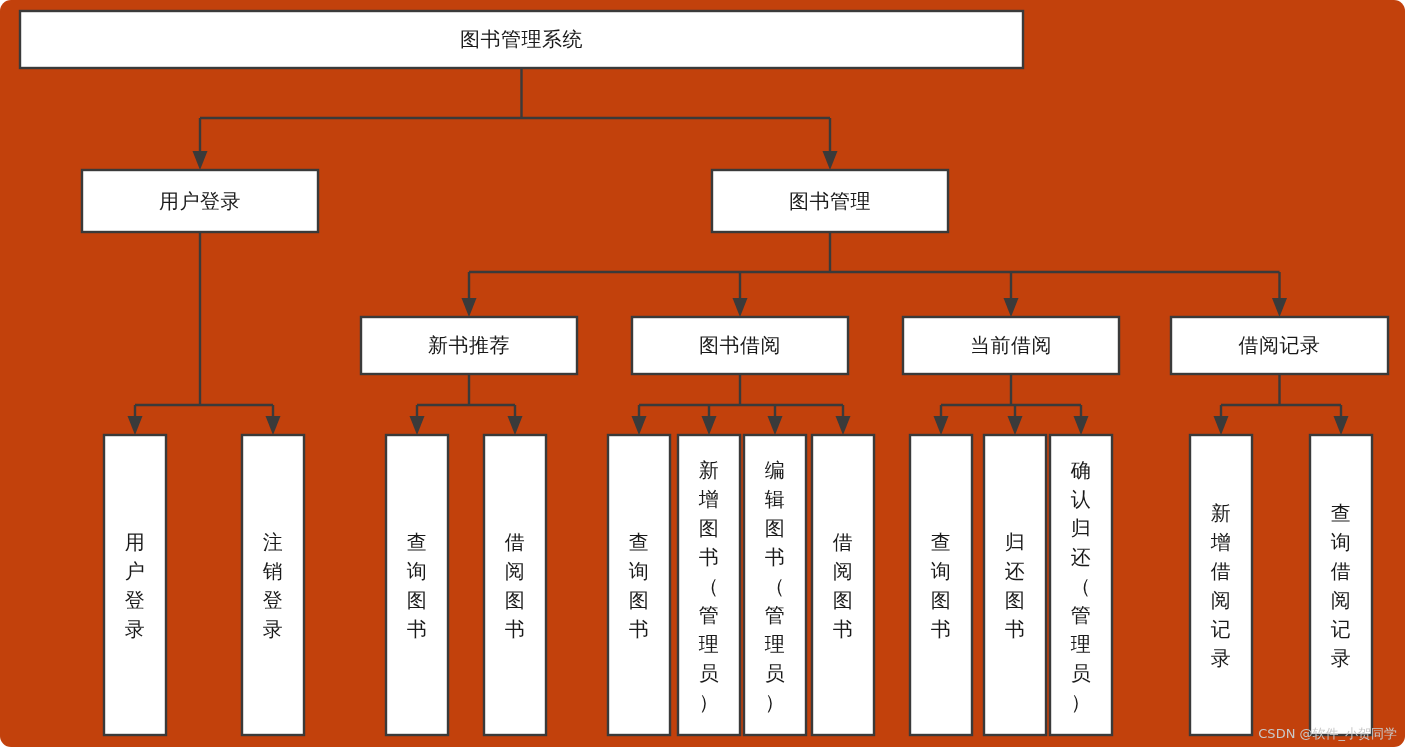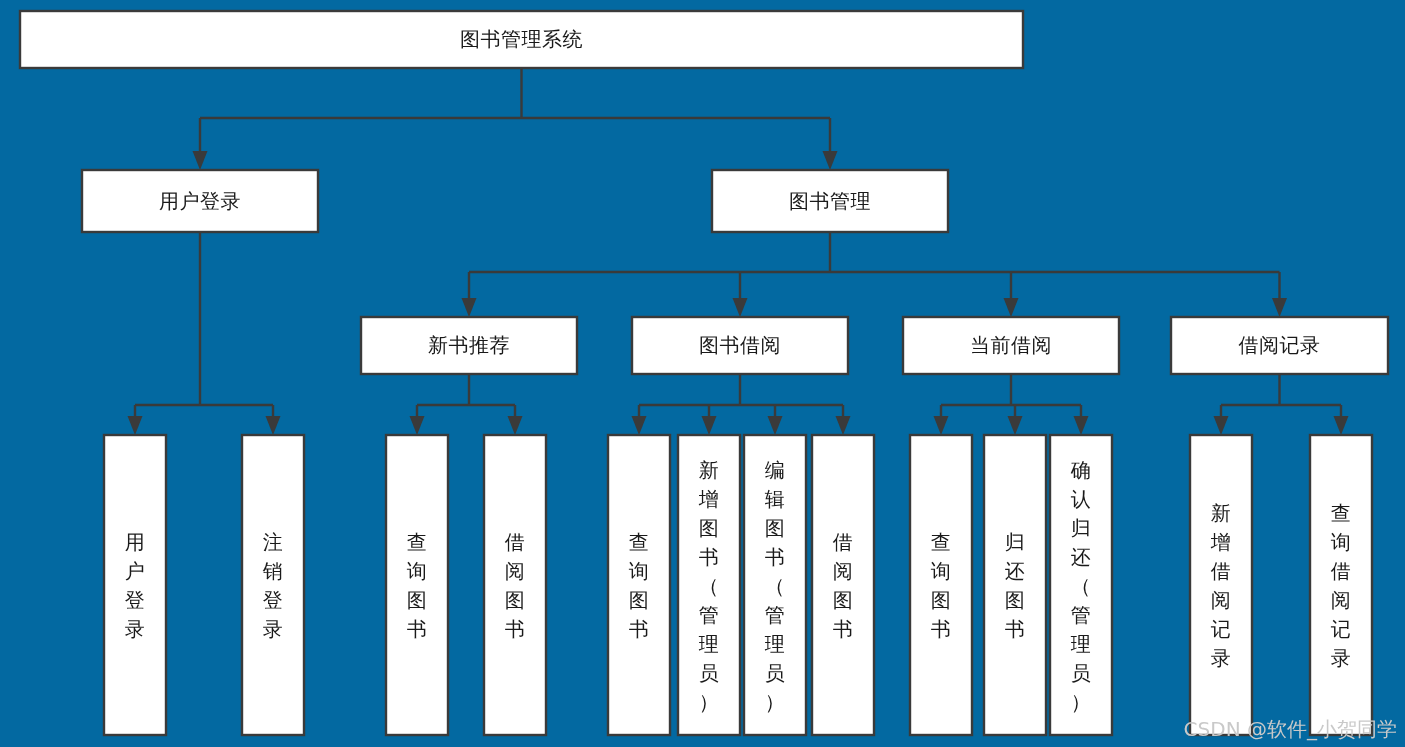--- a/index.html
+++ b/index.html
@@ -10,21 +10,22 @@
   body {
     width: 1405px;
     height: 747px;
     font-family: "DejaVu Sans", "Liberation Sans", sans-serif;
     overflow: hidden;
   }
   #diagram-root {
     position: relative;
     width: 1405px;
     height: 747px;
-    background: #0369a1;
+    background: #c2410c;
+    border-radius: 11px;
   }
   svg.tree-canvas {
     position: absolute;
     left: 0;
     top: 0;
     width: 1405px;
     height: 747px;
     display: block;
   }
   .node-box {
@@ -55,21 +56,21 @@
   }
   .edge-arrow {
     fill: #3a3a3a;
     stroke: none;
   }
   .watermark-text {
     position: absolute;
     right: 8px;
     bottom: 4px;
     font-family: "DejaVu Sans", "Liberation Sans", sans-serif;
-    font-size: 20px;
+    font-size: 13px;
     color: #c9c9c9;
     white-space: nowrap;
     user-select: none;
   }
 </style>
 </head>
 <body>
 
 <div id="diagram-root">
   <svg class="tree-canvas" viewBox="0 0 1405 747">

